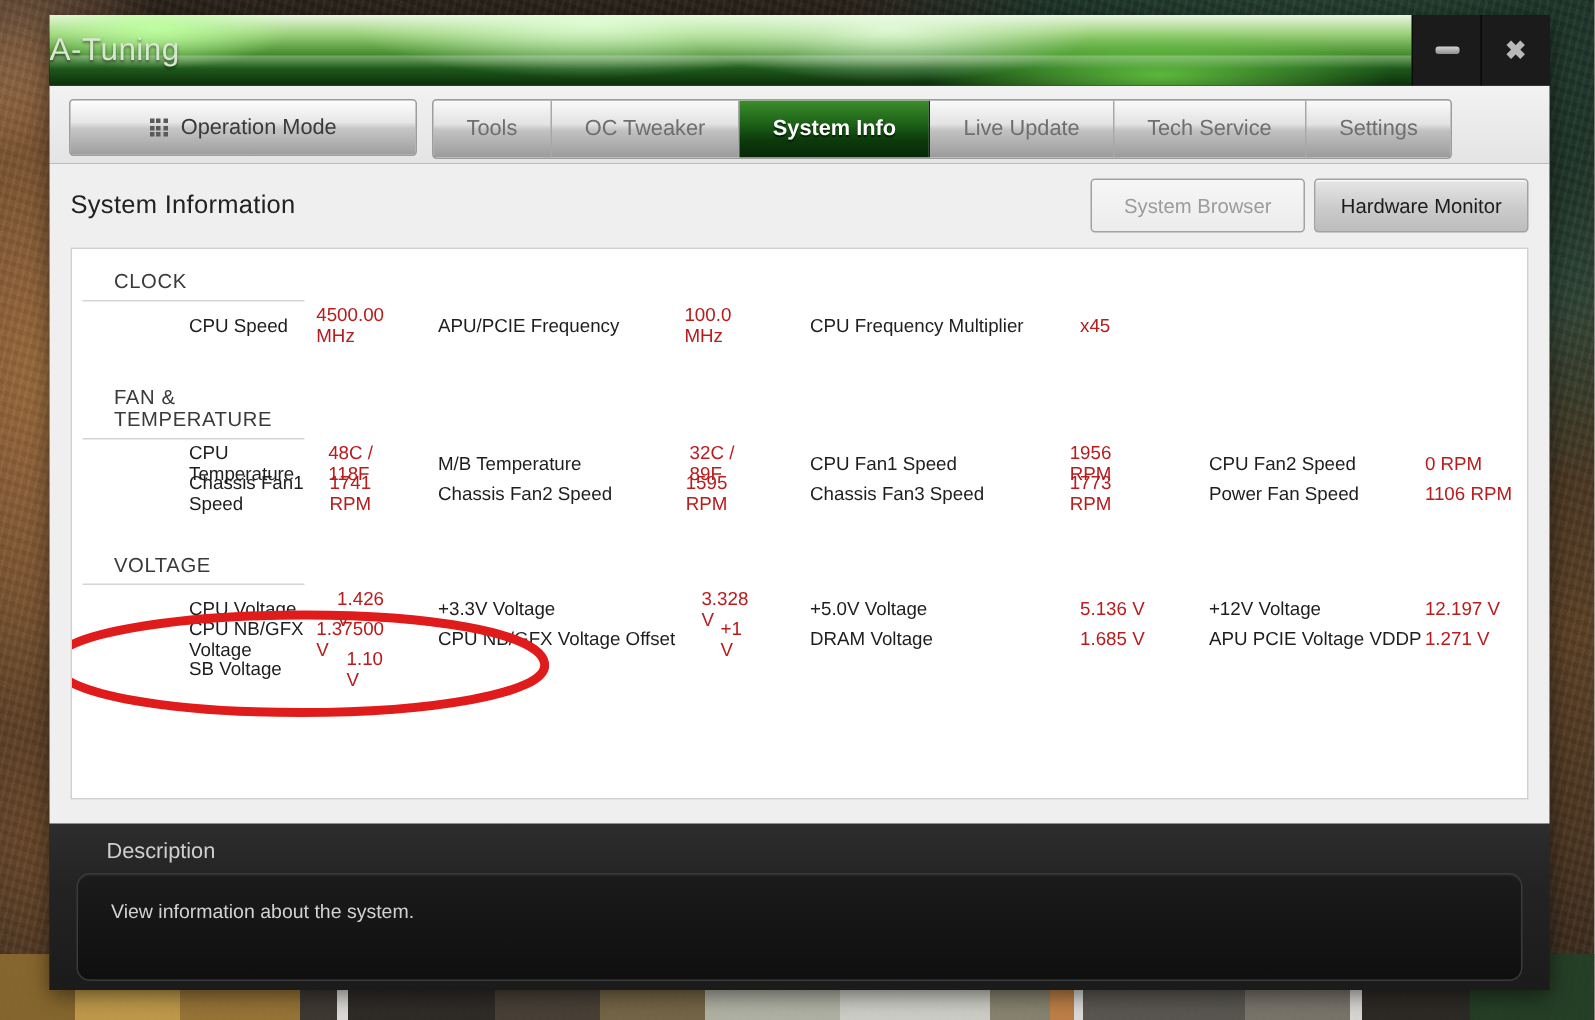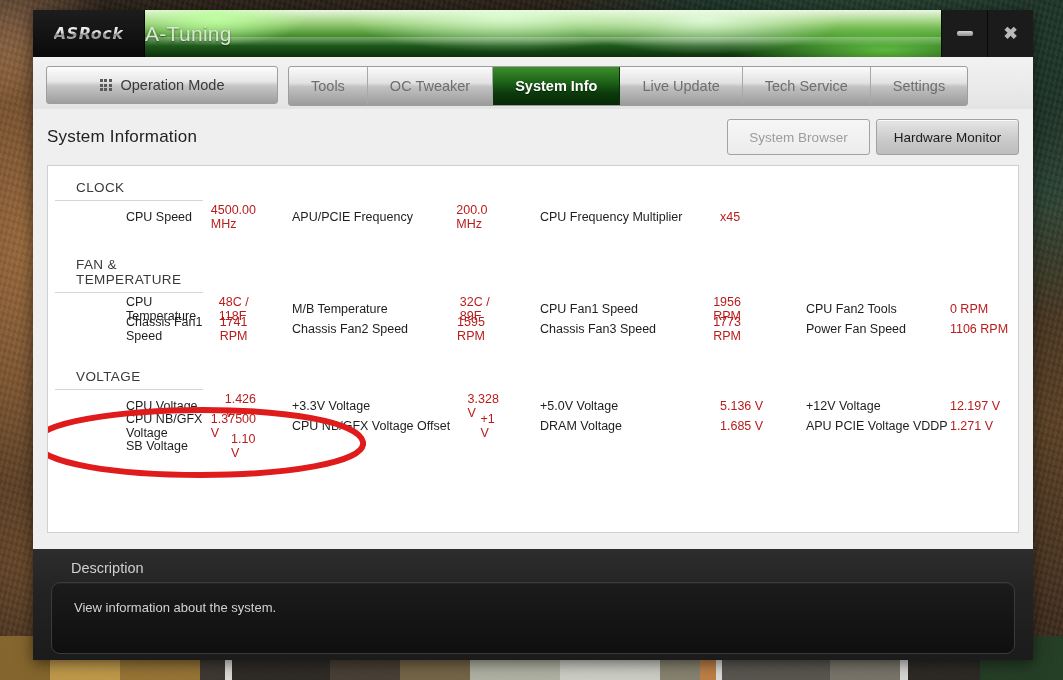--- a/index.html
+++ b/index.html
@@ -301,23 +301,20 @@
 </style>
 </head>
 <body>
 
 <div id="desktop">
   <div id="desktop-bottom-strip"></div>
 
   <div id="app-window">
 
     <div id="titlebar">
-      <div id="brand-logo">
-        <span class="logo-text">ASRock</span>
-      </div>
       <div id="title-banner">
         <span id="app-title">A-Tuning</span>
       </div>
       <div class="winbtn min">
         <span class="glyph"></span>
       </div>
       <div class="winbtn close">
         <span class="glyph">✖</span>
       </div>
     </div>
@@ -378,21 +375,21 @@
 
         <div class="section">
           <div class="section-title">CLOCK</div>
           <div class="row">
             <div class="cell c1">
               <span class="lbl">CPU Speed</span>
               <span class="val">4500.00 MHz</span>
             </div>
             <div class="cell c2">
               <span class="lbl">APU/PCIE Frequency</span>
-              <span class="val">200.0 MHz</span>
+              <span class="val">100.0 MHz</span>
             </div>
             <div class="cell c3">
               <span class="lbl">CPU Frequency Multiplier</span>
               <span class="val">x45</span>
             </div>
           </div>
         </div>
 
         <div class="spacer-24"></div>
 
@@ -405,21 +402,21 @@
             </div>
             <div class="cell c2">
               <span class="lbl">M/B Temperature</span>
               <span class="val">32C / 89F</span>
             </div>
             <div class="cell c3">
               <span class="lbl">CPU Fan1 Speed</span>
               <span class="val">1956 RPM</span>
             </div>
             <div class="cell c4">
-              <span class="lbl">CPU Fan2 Tools</span>
+              <span class="lbl">CPU Fan2 Speed</span>
               <span class="val">0 RPM</span>
             </div>
           </div>
           <div class="row">
             <div class="cell c1">
               <span class="lbl">Chassis Fan1 Speed</span>
               <span class="val">1741 RPM</span>
             </div>
             <div class="cell c2">
               <span class="lbl">Chassis Fan2 Speed</span>

